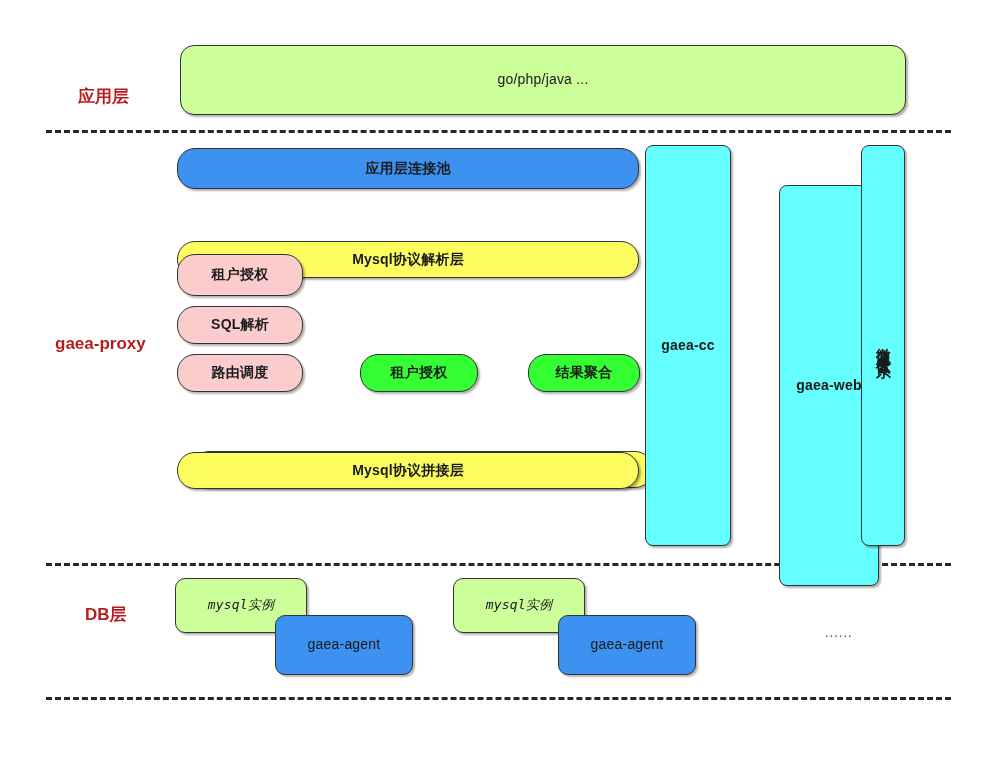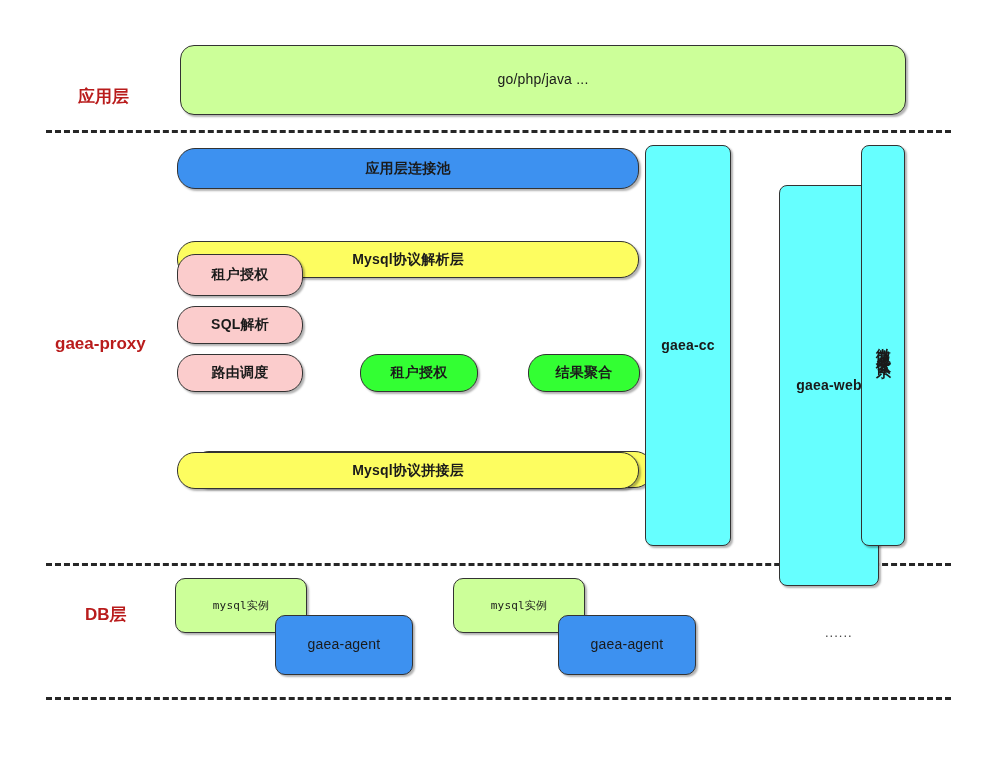--- a/index.html
+++ b/index.html
@@ -74,22 +74,23 @@
     writing-mode: vertical-rl;
     text-orientation: upright;
     letter-spacing: 4px;
     font-weight: bold;
     font-size: 15px;
   }
 
   
   .mono {
     font-family: "DejaVu Sans Mono", "Liberation Mono", monospace;
-    font-size: 11px;
+    font-size: 13px;
     font-weight: normal;
+    font-style: italic;
   }
 
   
   .plain { font-weight: normal; font-size: 14px; }
 
   
   .ellipsis {
     position: absolute;
     font-size: 13px;
     color: #444444;

